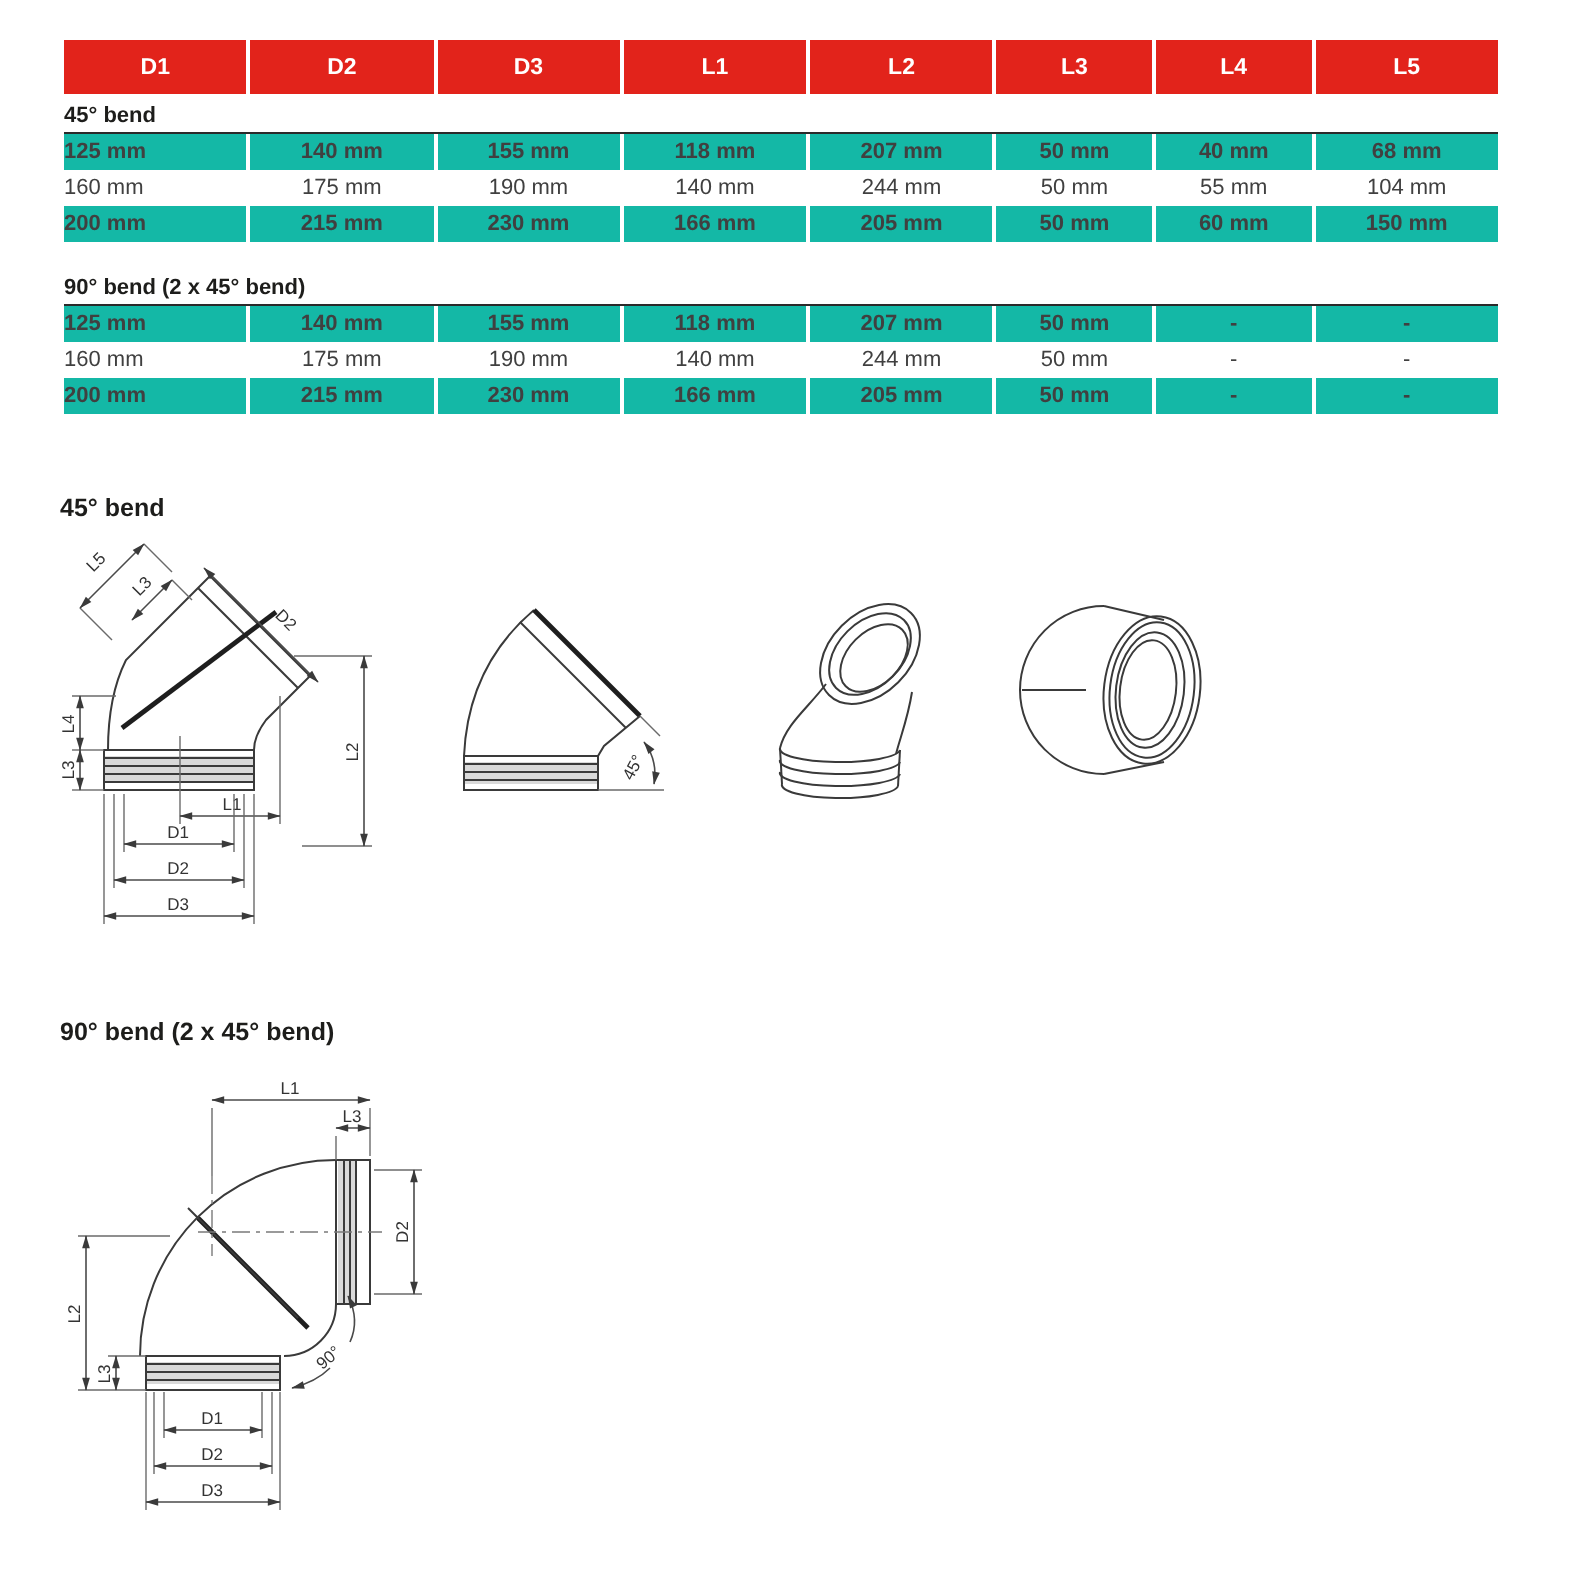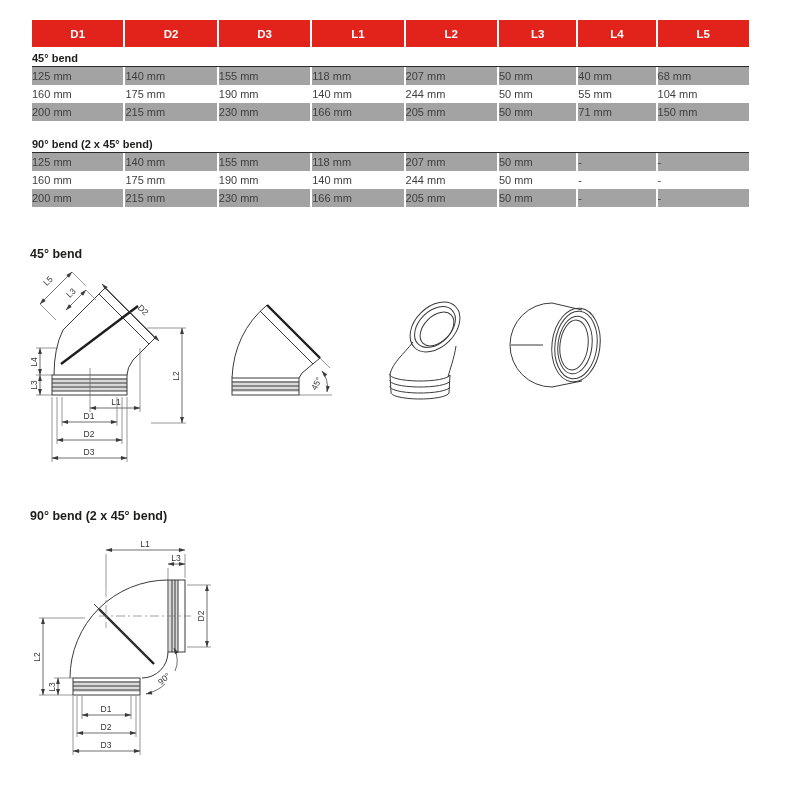--- a/index.html
+++ b/index.html
@@ -11,23 +11,23 @@
     border-collapse:separate; border-spacing:2px 0; font-size:11px; }
   table.spec th {
     background:#e2231b; color:#ffffff; font-weight:bold; font-size:11.5px;
     height:27px; text-align:center; padding:0;
   }
   table.spec td { padding:0; }
   tr.group-row td {
     font-weight:bold; color:#1d1d1b; text-align:left;
     padding:5px 0 2px 0; border-bottom:1.5px solid #2a2a2a; font-size:11px;
   }
-  tr.data-row td { height:18px; text-align:left; color:#404040; }
+  tr.data-row td { height:18px; text-align:center; color:#404040; }
   tr.data-row td.c0 { text-align:left; }
-  tr.stripe td { background:#a3a3a3; }
+  tr.stripe td { background:#14b8a6;font-weight:bold; }
   tr.spacer-row td { height:12px; border:none; background:#fff; }
   .section-heading {
     position:absolute; left:30px; font-weight:bold; font-size:12.5px; color:#1d1d1b;
   }
   #heading-45 { top:247px; }
   #heading-90 { top:509px; }
   .fig { position:absolute; }
   .fig svg { display:block; }
   .ln  { stroke:#3a3a3a; stroke-width:1;   fill:none; }
   .thk { stroke:#1e1e1e; stroke-width:2.4; fill:none; }
@@ -77,21 +77,21 @@
       <td>55 mm</td>
       <td>104 mm</td>
     </tr>
     <tr class="data-row stripe">
       <td class="c0">200 mm</td>
       <td>215 mm</td>
       <td>230 mm</td>
       <td>166 mm</td>
       <td>205 mm</td>
       <td>50 mm</td>
-      <td>71 mm</td>
+      <td>60 mm</td>
       <td>150 mm</td>
     </tr>
     <tr class="spacer-row">
         <td colspan="8"></td>
       </tr>
     <tr class="group-row">
       <td colspan="8">90° bend (2 x 45° bend)</td>
     </tr>
     <tr class="data-row stripe">
       <td class="c0">125 mm</td>

